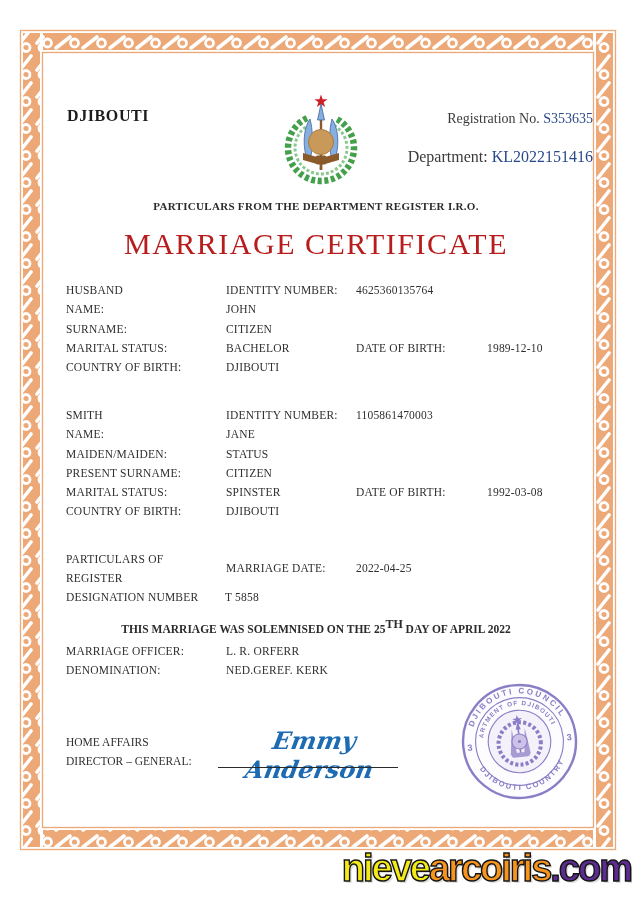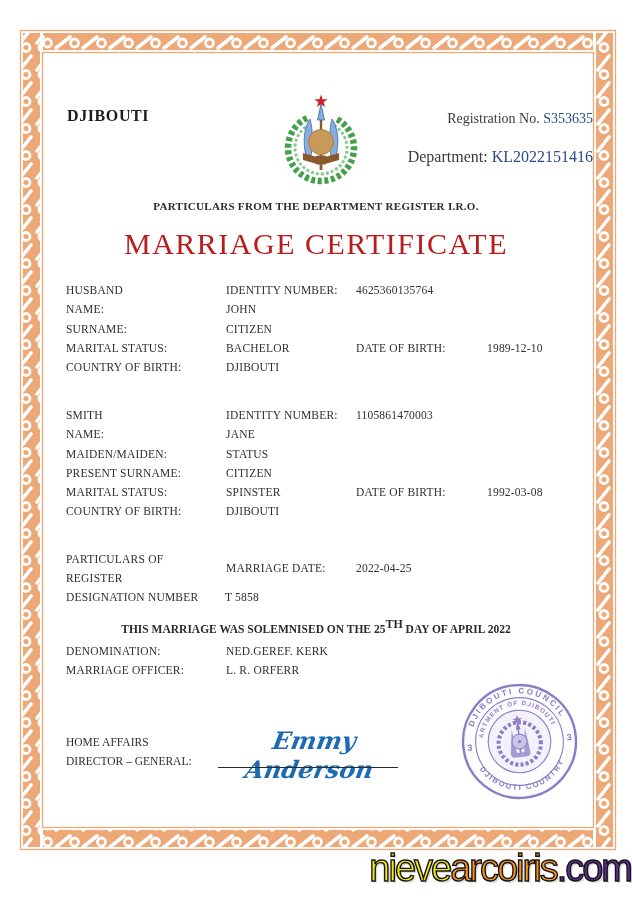--- a/index.html
+++ b/index.html
@@ -30,21 +30,21 @@
   .solemnised sup{font-size:12px;}
   .director{left:66px;top:733px;font-size:11.5px;line-height:19.3px;}
   
   .sig-line{left:218px;top:767px;width:180px;border-top:1.6px solid #2a2a2a;}
   .signature{left:222px;top:726px;width:180px;text-align:center;
     font-family:"DejaVu Serif", serif;font-style:italic;font-weight:bold;
     font-size:24px;color:#1c6bb3;transform:skewX(-10deg);letter-spacing:0px;}
   .stamp{left:459px;top:681px;}
   
   .watermark{right:1px;top:847px;font-family:"Liberation Sans", sans-serif;
-    font-weight:normal;font-size:38px;letter-spacing:-2px;white-space:nowrap;
+    font-weight:bold;font-size:38px;letter-spacing:-2px;white-space:nowrap;
     -webkit-text-stroke:1.4px #141414;text-shadow:2px 2px 0 #00000022;}
   .w1{color:#f3ea16;}
   .w2{color:#f7941e;}
   .w3{color:#5c2c91;}
 </style>
 </head>
 <body>
 
 <svg class="frame" width="632" height="897" aria-hidden="true">
   <defs>
@@ -174,28 +174,28 @@
 <div class="abs p-item" style="left:226px;top:562px;">MARRIAGE DATE:</div>
 <div class="abs p-item" style="left:356px;top:562px;">2022-04-25</div>
 <div class="abs p-item" style="left:225px;top:591px;">T 5858</div>
 
 <div class="abs solemnised">
   <span>THIS MARRIAGE WAS SOLEMNISED ON THE 25</span><sup>TH</sup><span> DAY OF APRIL 2022</span>
 </div>
 
 <div class="abs section officer">
   <div class="row">
+    <span>MARRIAGE OFFICER:</span>
+      <span>L. R. ORFERR</span>
+      <span></span>
+      <span></span>
+  </div>
+  <div class="row">
     <span>DENOMINATION:</span>
       <span>NED.GEREF. KERK</span>
-      <span></span>
-      <span></span>
-  </div>
-  <div class="row">
-    <span>MARRIAGE OFFICER:</span>
-      <span>L. R. ORFERR</span>
       <span></span>
       <span></span>
   </div>
 </div>
 
 <div class="abs director">
   <div>HOME AFFAIRS</div>
   <div>DIRECTOR – GENERAL:</div>
 </div>
 

